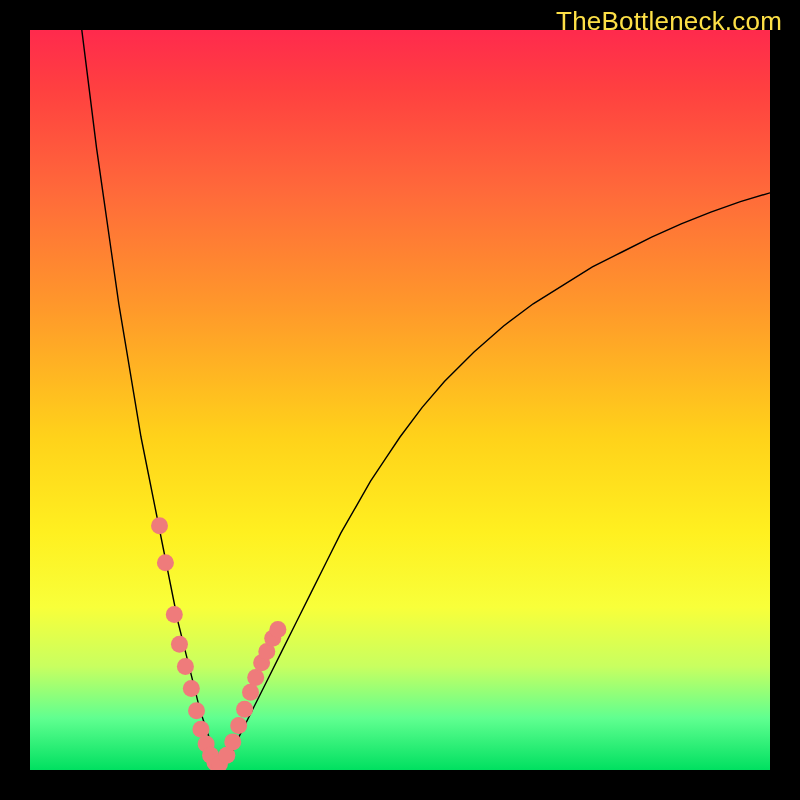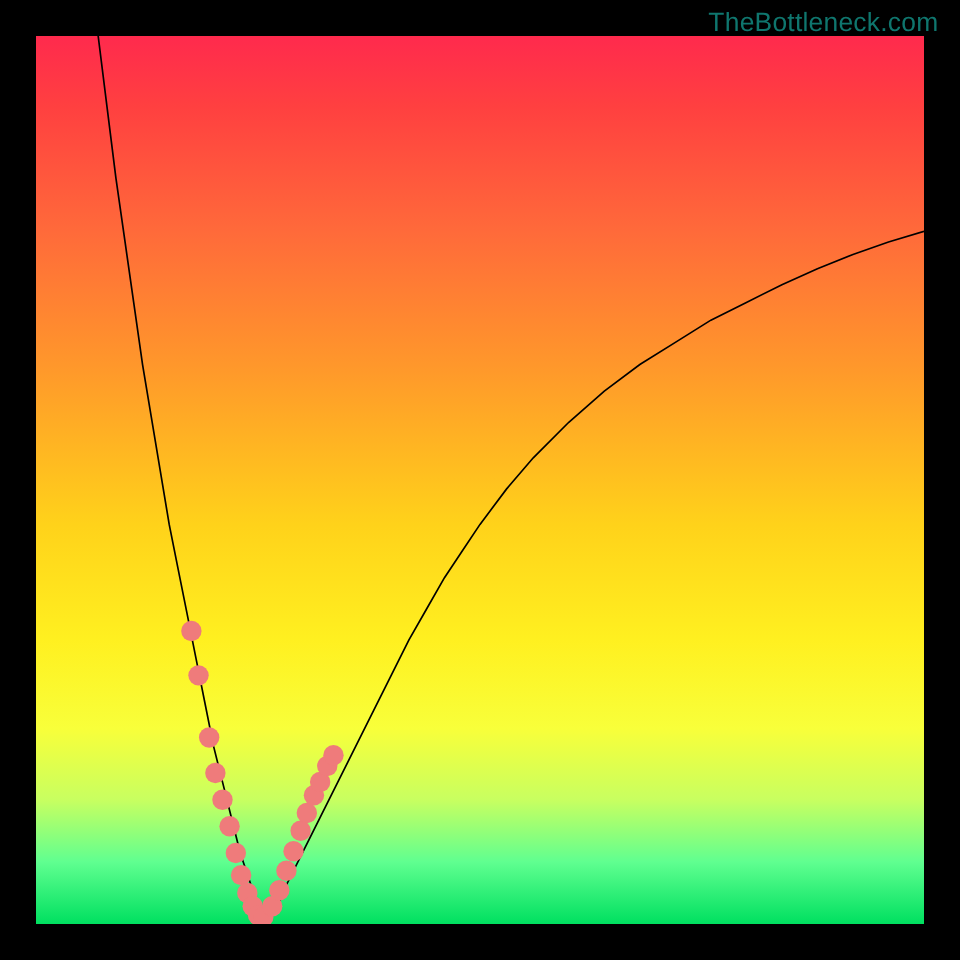--- a/index.html
+++ b/index.html
@@ -27,22 +27,22 @@
       #f8ff3a 78%,
       #c8ff60 86%,
       #60ff90 93%,
       #00e060 100%
     );
   }
   .watermark {
     position: absolute;
     top: 6px;
     right: 18px;
-    color: #0f766e;
-    font-size: 22px;
+    color: #fde047;
+    font-size: 26px;
     letter-spacing: 0.2px;
     user-select: none;
   }
   svg.curve {
     position: absolute;
     left: 0;
     top: 0;
     width: 740px;
     height: 740px;
   }

